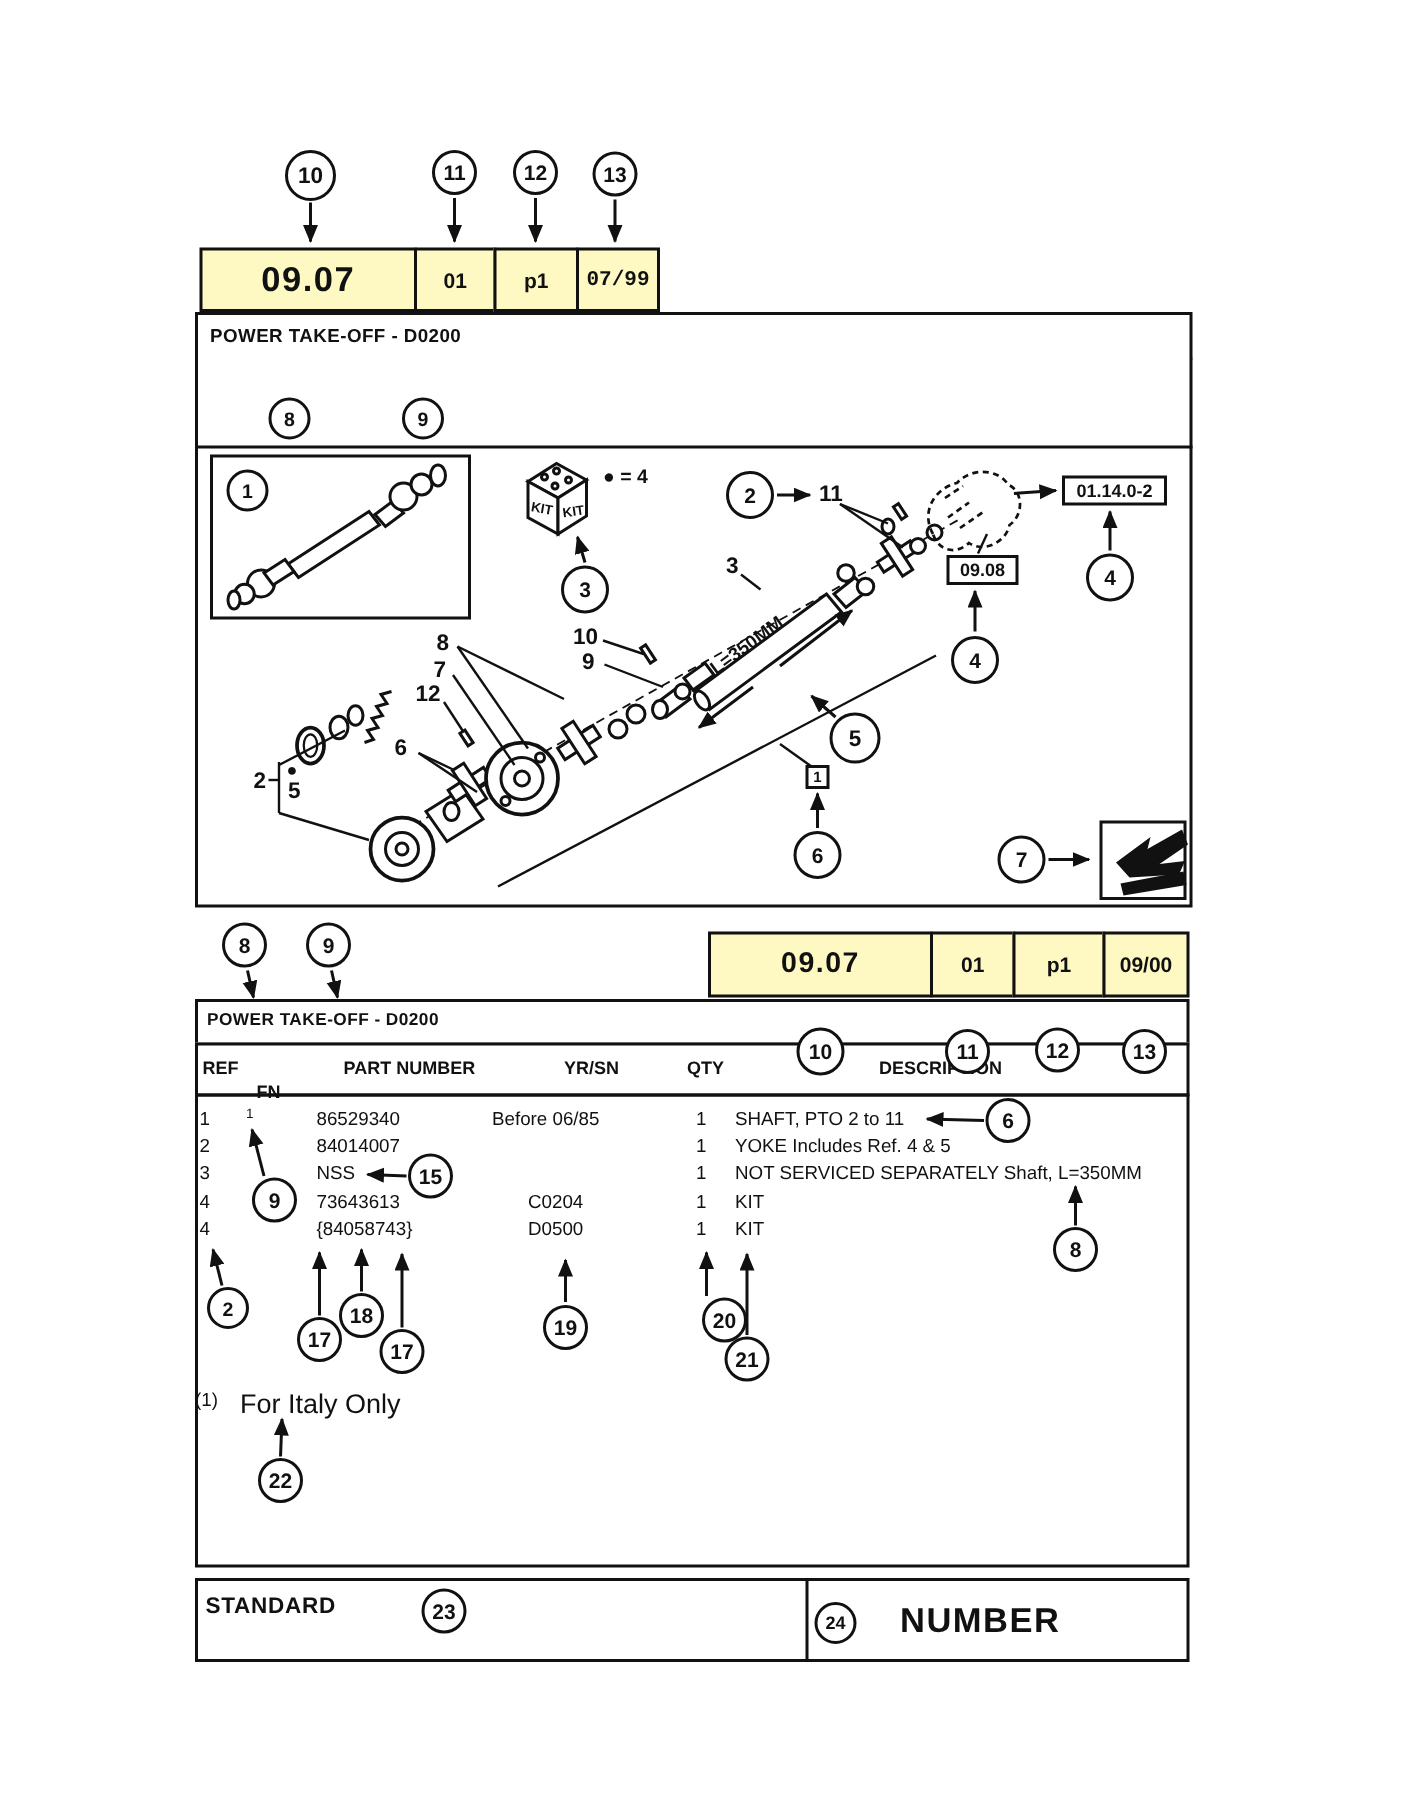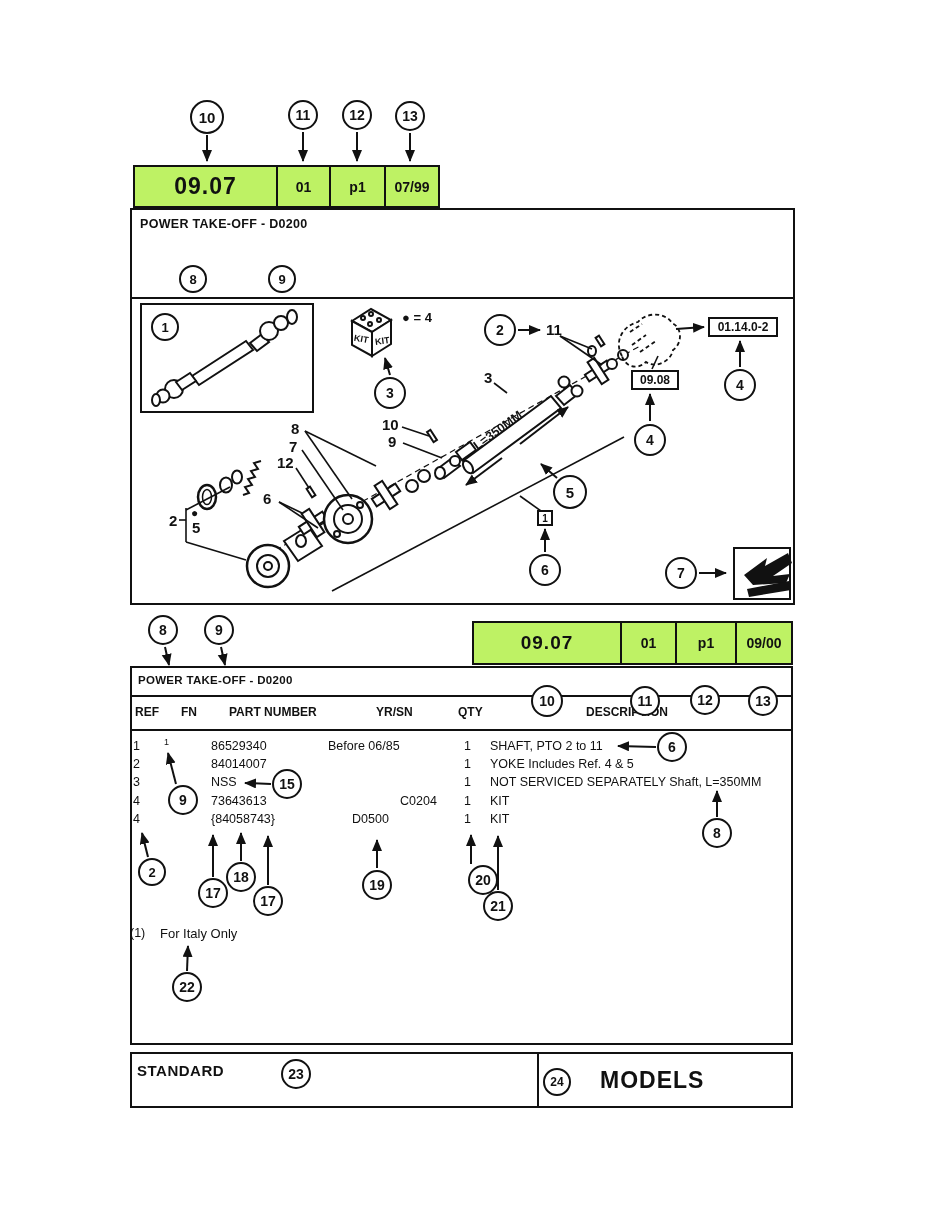--- a/index.html
+++ b/index.html
@@ -4,21 +4,21 @@
 <style>
   html,body{margin:0;padding:0;background:#e8e8e8;}
   *{box-sizing:border-box;}
   .page{position:relative;width:935px;height:1210px;background:#fff;margin:0 auto;
         font-family:"Liberation Sans",sans-serif;color:#111;overflow:hidden;}
   .abs{position:absolute;}
   .layer{position:absolute;left:0;top:0;pointer-events:none;}
   
   .bx{position:absolute;border:2px solid #111;background:#fff;}
   .bx-thick{border-width:2.5px;}
-  .cell{position:absolute;border:2px solid #111;display:flex;align-items:center;justify-content:center;background:#bef264;}
+  .cell{position:absolute;border:2px solid #111;display:flex;align-items:center;justify-content:center;background:#fef9c3;}
   .cell .big{font-weight:bold;font-size:23px;letter-spacing:1px;}
   .cell .big2{font-weight:bold;font-size:19px;letter-spacing:1px;}
   .cell .sm{font-weight:bold;font-size:14px;}
   
   .co{position:absolute;border:2.5px solid #111;border-radius:50%;background:#fff;
       display:flex;align-items:center;justify-content:center;font-weight:bold;font-size:14px;z-index:6;}
   
   .bartitle{position:absolute;font-weight:bold;font-size:12.5px;letter-spacing:.3px;white-space:nowrap;}
   .colhead{position:absolute;font-weight:bold;font-size:12px;white-space:nowrap;top:8px;}
   .plabel{position:absolute;font-weight:bold;font-size:15px;white-space:nowrap;z-index:5;}
@@ -219,21 +219,21 @@
 
   <div class="cell" style="left:133px;top:165px;width:145px;height:43px;">
       <span class="big">09.07</span>
     </div>
   <div class="cell" style="left:276px;top:165px;width:55px;height:43px;">
       <span class="sm">01</span>
     </div>
   <div class="cell" style="left:329px;top:165px;width:57px;height:43px;">
       <span class="sm">p1</span>
     </div>
-  <div class="cell" style="left:384px;top:165px;width:56px;height:43px;">
+  <div class="cell" style="left:384px;top:165px;width:56px;height:43px;font-family:Liberation Mono, monospace;">
       <span class="sm">07/99</span>
     </div>
 
   <div class="bx" style="left:130px;top:208px;width:665px;height:32px;"></div>
   <span class="bartitle" style="left:140px;top:217px;">POWER TAKE-OFF - D0200</span>
 
   <div class="bx" style="left:130px;top:238px;width:665px;height:61px;border-top:none;border-bottom:none;"></div>
   <div class="co" style="left:179px;top:265px;width:28px;height:28px;font-size:13px;">
       <span>8</span>
     </div>
@@ -316,21 +316,21 @@
     </div>
   <div class="cell" style="left:735px;top:621px;width:58px;height:44px;">
       <span class="sm">09/00</span>
     </div>
 
   <div class="bx" style="left:130px;top:666px;width:663px;height:31px;"></div>
   <span class="bartitle" style="left:138px;top:674px;font-size:11.5px;">POWER TAKE-OFF - D0200</span>
 
   <div class="bx" style="left:130px;top:695px;width:663px;height:36px;">
     <span class="colhead" style="left:3px;">REF</span>
-    <span class="colhead" style="left:49px;">FN</span>
+    <span class="colhead" style="left:39px;margin-top:16px;">FN</span>
     <span class="colhead" style="left:97px;">PART NUMBER</span>
     <span class="colhead" style="left:244px;">YR/SN</span>
     <span class="colhead" style="left:326px;">QTY</span>
     <span class="colhead" style="left:454px;">DESCRIPTION</span>
   </div>
 
   <div class="bx" style="left:130px;top:729px;width:663px;height:316px;background:transparent;"></div>
 
   <div class="trow" style="top:739px;">
     <span class="c-ref">1</span>
@@ -348,21 +348,21 @@
   </div>
   <div class="trow" style="top:775px;">
     <span class="c-ref">3</span>
     <span class="c-part">NSS</span>
     <span class="c-qty">1</span>
     <span class="c-desc">NOT SERVICED SEPARATELY Shaft, L=350MM</span>
   </div>
   <div class="trow" style="top:794px;">
     <span class="c-ref">4</span>
     <span class="c-part">73643613</span>
-    <span class="c-yrsn" style="left:352px;margin-left:48px;">C0204</span>
+    <span class="c-yrsn" style="left:352px;">C0204</span>
     <span class="c-qty">1</span>
     <span class="c-desc">KIT</span>
   </div>
   <div class="trow" style="top:812px;">
     <span class="c-ref">4</span>
     <span class="c-part">{84058743}</span>
     <span class="c-yrsn" style="left:352px;">D0500</span>
     <span class="c-qty">1</span>
     <span class="c-desc">KIT</span>
   </div>
@@ -408,29 +408,29 @@
       <span>19</span>
     </div>
   <div class="co" style="left:468px;top:865px;width:30px;height:30px;">
       <span>20</span>
     </div>
   <div class="co" style="left:483px;top:891px;width:30px;height:30px;">
       <span>21</span>
     </div>
 
   <span class="abs" style="left:130px;top:926px;font-size:12.5px;">(1)</span>
-  <span class="abs" style="left:160px;top:926px;font-size:13px;">For Italy Only</span>
+  <span class="abs" style="left:160px;top:926px;font-size:18px;">For Italy Only</span>
   <div class="co" style="left:172px;top:972px;width:30px;height:30px;">
       <span>22</span>
     </div>
 
   <div class="bx bx-thick" style="left:130px;top:1052px;width:663px;height:56px;"></div>
   <div class="abs" style="left:537px;top:1052px;width:2px;height:56px;background:#111;"></div>
   <span class="abs" style="left:137px;top:1062px;font-weight:bold;font-size:15px;letter-spacing:.5px;">STANDARD</span>
   <div class="co" style="left:281px;top:1059px;width:30px;height:30px;">
       <span>23</span>
     </div>
   <div class="co" style="left:543px;top:1068px;width:28px;height:28px;font-size:12px;">
       <span>24</span>
     </div>
-  <span class="abs" style="left:600px;top:1067px;font-weight:bold;font-size:23px;letter-spacing:1px;">MODELS</span>
+  <span class="abs" style="left:600px;top:1067px;font-weight:bold;font-size:23px;letter-spacing:1px;">NUMBER</span>
 
 </div>
 
 </body></html>

